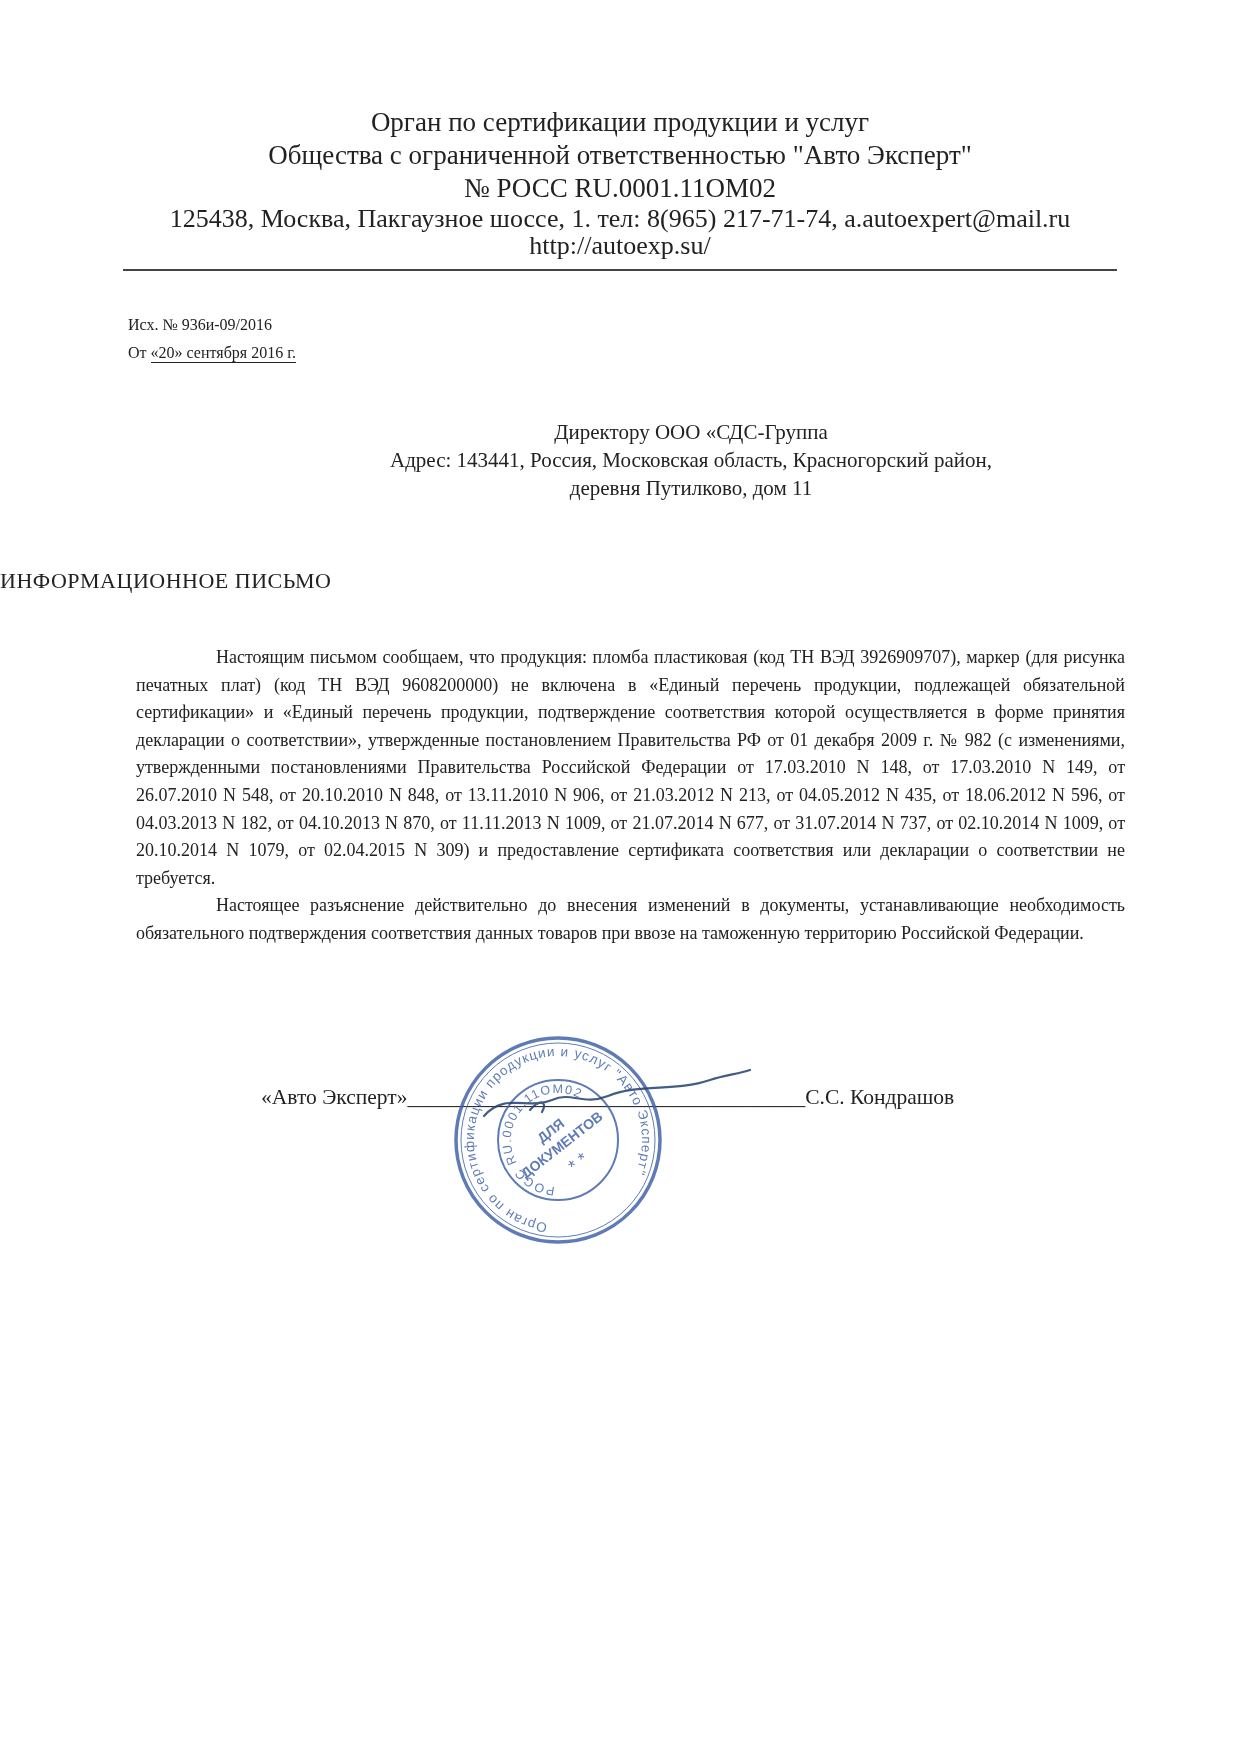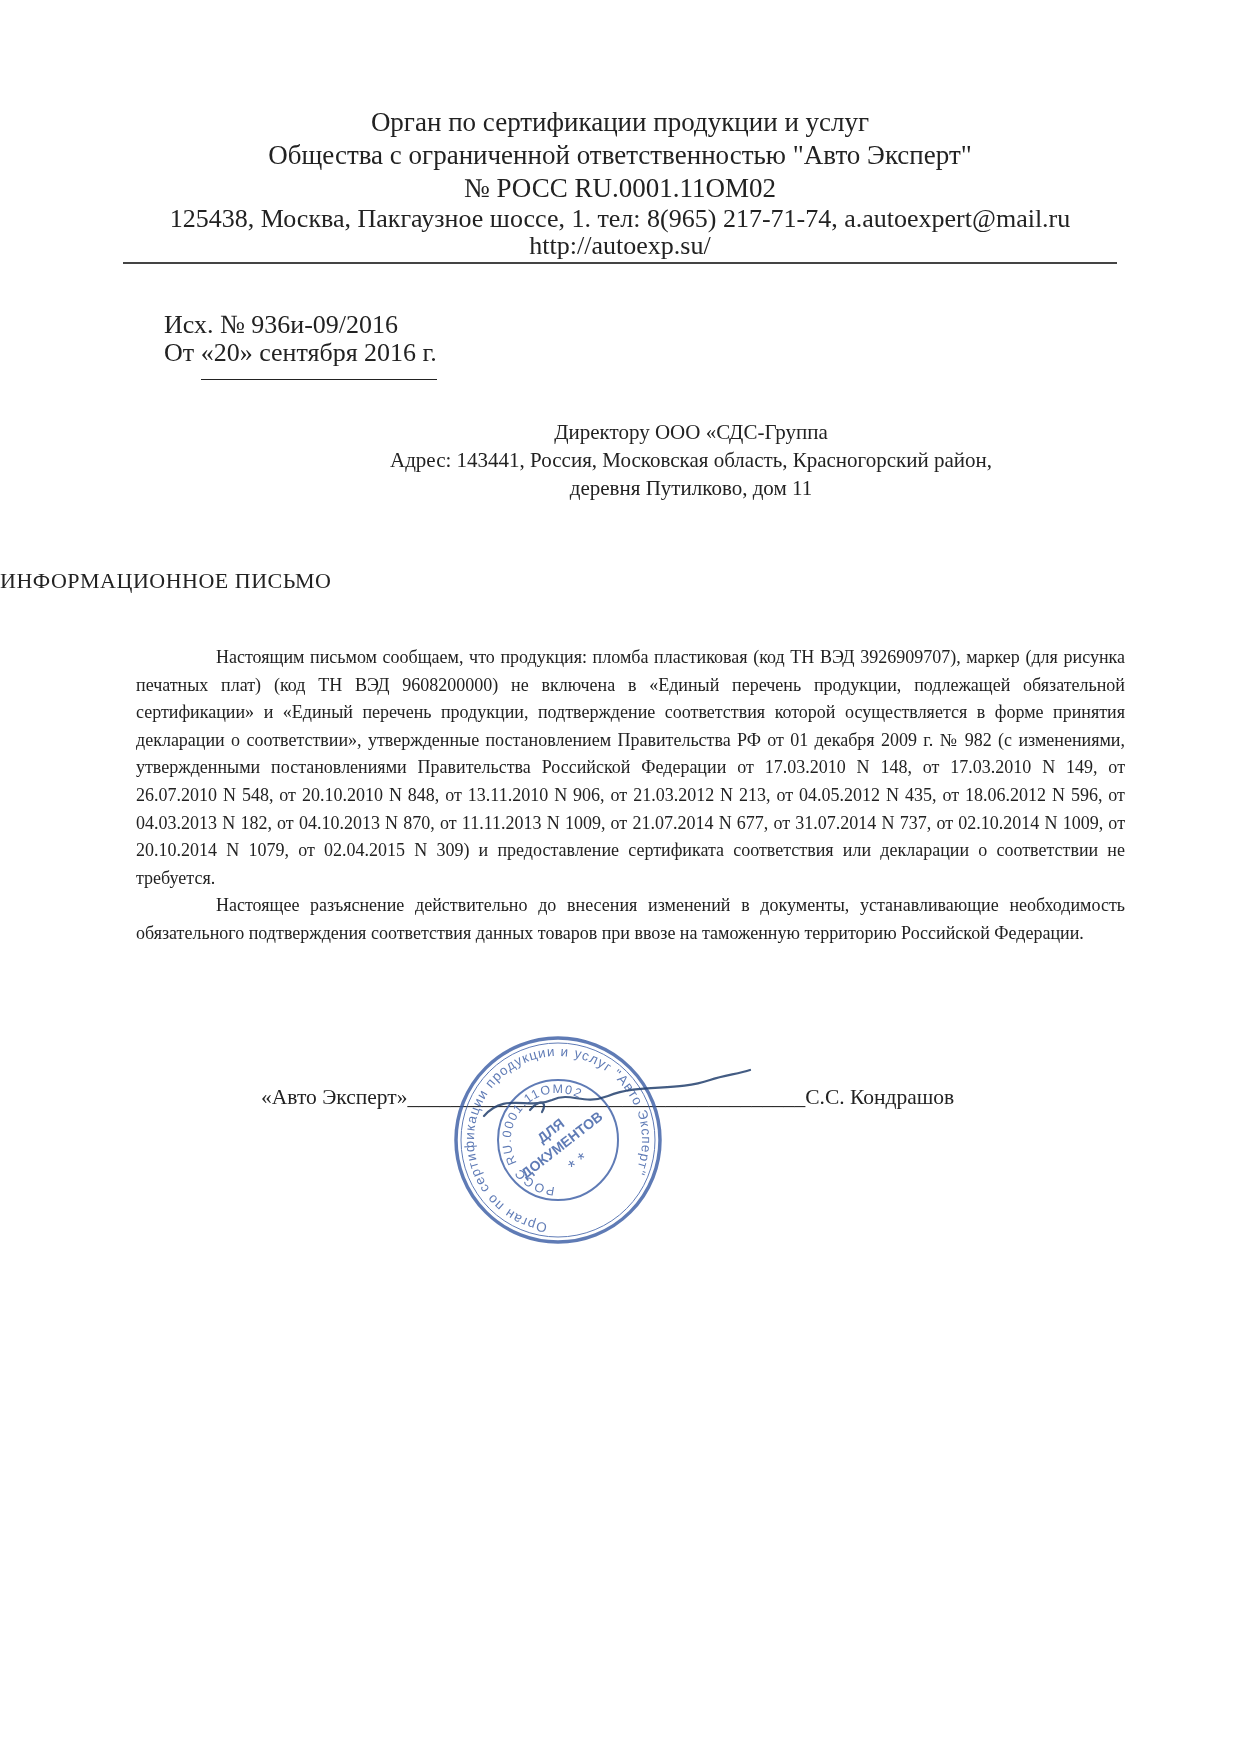--- a/index.html
+++ b/index.html
@@ -15,34 +15,33 @@
     overflow: hidden;
   }
   
   .letterhead {
     position: absolute;
     top: 106px;
     left: 123px;
     width: 994px;
     text-align: center;
     border-bottom: 2px solid #444444;
-    padding-bottom: 3px;
+    padding-bottom: 10px;
   }
   .letterhead .h-line-lg { font-size: 27px; line-height: 33px; }
   .letterhead .h-line-sm { font-size: 26px; line-height: 27px; }
   
   .ref-block {
     position: absolute;
     top: 311px;
     left: 128px;
-    font-size: 26px;
+    font-size: 16px;
     line-height: 28px;
-    margin-left: 36px;
   }
-  .ref-date-underline { border-bottom: 1.5px solid #222; padding-bottom: 12px; }
+  .ref-date-underline { border-bottom: 1.5px solid #222; padding-bottom: 1px; }
   
   .recipient {
     position: absolute;
     top: 418px;
     left: 340px;
     right: 198px;
     text-align: center;
     font-size: 21px;
     line-height: 28px;
   }

